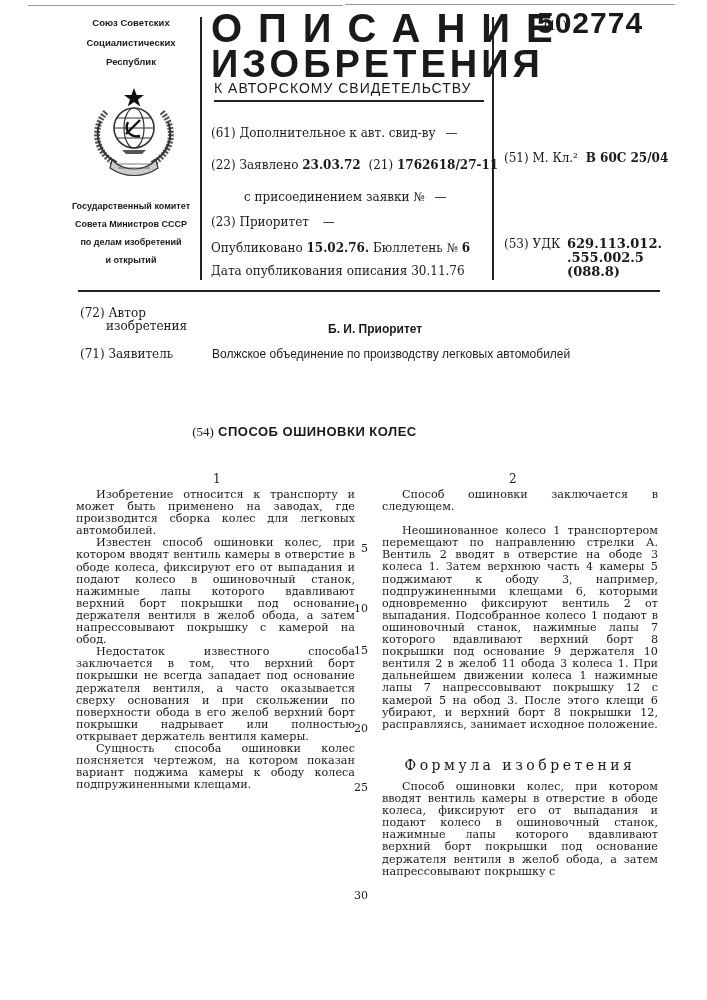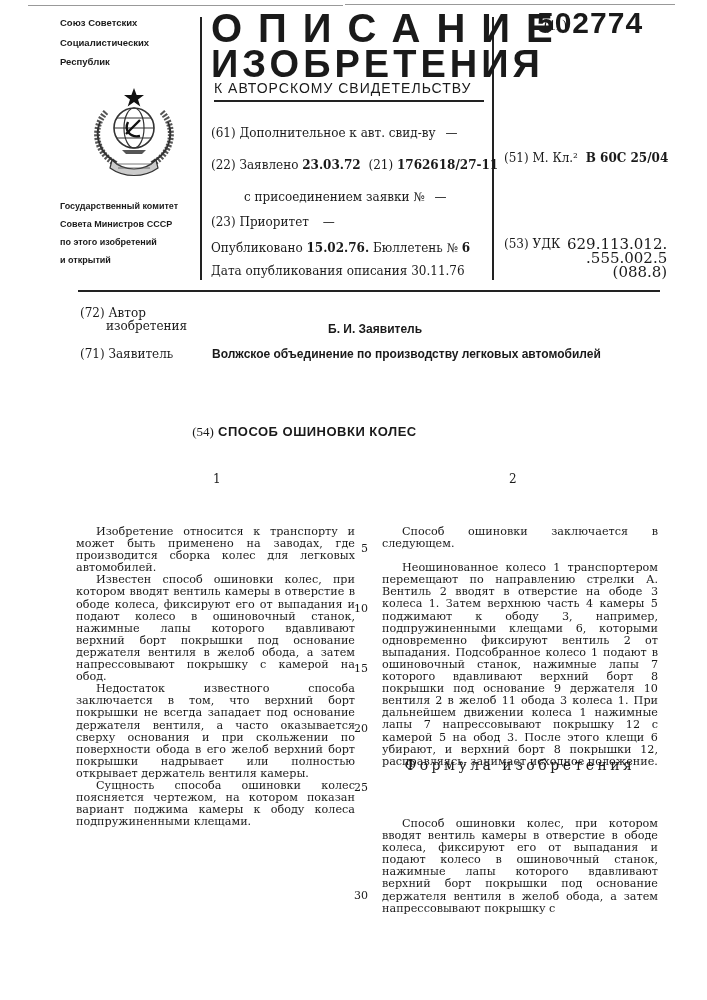--- a/index.html
+++ b/index.html
@@ -13,44 +13,44 @@
   .serif { font-family: "Liberation Serif", "DejaVu Serif", serif; padding-left: 40px; }
 
   
   .rule-top { left: 28px; top: 5px; width: 315px; height: 1px; background: #999; }
   .rule-top2 { left: 345px; top: 4px; width: 330px; height: 1px; background: #999; }
   .vline-left { left: 200px; top: 17px; width: 2px; height: 263px; background: #222; }
   .vline-right { left: 492px; top: 17px; width: 2px; height: 263px; background: #222; }
   .rule-header { left: 78px; top: 290px; width: 582px; height: 2px; background: #222; }
 
   
-  .org { left: 60px; width: 142px; text-align: left; font-size: 9.5px; font-weight: bold; line-height: 19.5px; }
+  .org { left: 60px; width: 142px; text-align: center; font-size: 9.5px; font-weight: bold; line-height: 19.5px; }
   .org-top { top: 13px; }
   .org-bottom { top: 197px; font-size: 9px; line-height: 18px; }
   .emblem { left: 86px; top: 82px; width: 96px; height: 96px; }
 
   
   .title1 { left: 211px; top: 8px; font-size: 40px; font-weight: bold; letter-spacing: 16px; line-height: 40px; }
   .title2 { left: 211px; top: 44px; font-size: 38px; font-weight: bold; letter-spacing: 4px; line-height: 40px; }
   .subtitle { left: 214px; top: 80px; width: 270px; font-size: 14px; font-weight: normal; letter-spacing: 1px; border-bottom: 2px solid #222; padding-bottom: 4px; }
 
   .field { font-size: 12px; line-height: 16px; white-space: nowrap; }
   .field b { font-weight: bold; }
 
   .patent-no-label { left: 504px; top: 18px; font-size: 14px; }
   .patent-no { left: 537px; top: 6px; font-size: 30px; font-weight: bold; letter-spacing: 1px; }
 
-  .udk-lines { line-height: 14px; font-weight: normal; font-size: 15px; text-align: right; }
+  .udk-lines { line-height: 14px; font-weight: bold; font-size: 13px; }
 
   
   .doc-title { left: 0; width: 569px; top: 424px; text-align: center; font-size: 13px; }
   .doc-title b { font-weight: bold; letter-spacing: 0.5px; }
 
   .colnum { font-size: 12px; }
-  .col { font-size: 11.2px; line-height: 12.1px; text-align: justify; margin-top: 37px; }
+  .col { font-size: 11.2px; line-height: 12.1px; text-align: justify; }
   .col p { margin: 0; text-indent: 20px; }
   .col p.gap { margin-top: 12px; }
   .linenum { font-size: 11px; width: 20px; text-align: right; }
   .formula-title { font-size: 14px; letter-spacing: 3.5px; text-align: center; }
 </style>
 </head>
 <body>
 
 <div class="abs rule-top"></div>
 <div class="abs rule-top2"></div>
@@ -85,21 +85,21 @@
   </g>
 
   <polygon points="48,6 50.6,13 58,13 52,17.5 54.3,24.5 48,20 41.7,24.5 44,17.5 38,13 45.4,13" fill="#111"></polygon>
 
   <path d="M36 68 H60 L56 72 H40 Z" fill="#555"></path>
 </svg>
 
 <div class="abs org org-bottom sans">
   <div>Государственный комитет</div>
   <div>Совета Министров СССР</div>
-  <div>по этого изобретений</div>
+  <div>по делам изобретений</div>
   <div>и открытий</div>
 </div>
 
 <div class="abs title1 sans">ОПИСАНИЕ</div>
 <div class="abs title2 sans">ИЗОБРЕТЕНИЯ</div>
 <div class="abs subtitle sans">К АВТОРСКОМУ СВИДЕТЕЛЬСТВУ</div>
 
 <div class="abs patent-no-label serif">(11)</div>
 <div class="abs patent-no sans">502774</div>
 
@@ -148,46 +148,46 @@
   <div>629.113.012.</div>
   <div>.555.002.5</div>
   <div>(088.8)</div>
 </div>
 
 <div class="abs field" style="left:80px; top:305px;">
   <span>(72)</span>
   <span>Автор</span>
 </div>
 <div class="abs field" style="left:106px; top:318px;">изобретения</div>
-<div class="abs field sans" style="left:328px; top:321px; font-weight:bold;">Б. И. Заявитель</div>
+<div class="abs field sans" style="left:328px; top:321px; font-weight:bold;">Б. И. Приоритет</div>
 
 <div class="abs field" style="left:80px; top:346px;">
   <span>(71)</span>
   <span>Заявитель</span>
 </div>
-<div class="abs field sans" style="left:212px; top:346px; font-weight:bold;">Волжское объединение по производству легковых автомобилей</div>
+<div class="abs field sans" style="left:212px; top:346px; font-weight:normal;">Волжское объединение по производству легковых автомобилей</div>
 
 <div class="abs doc-title">
   <span class="serif">(54)</span>
   <b class="sans">СПОСОБ ОШИНОВКИ КОЛЕС</b>
 </div>
 
 <div class="abs colnum" style="left:213px; top:472px;">1</div>
 <div class="abs colnum" style="left:509px; top:472px;">2</div>
 
 <div class="abs col" style="left:76px; top:489px; width:279px;">
   <p>Изобретение относится к транспорту и может быть применено на заводах, где производится сборка колес для легковых автомобилей.</p>
   <p>Известен способ ошиновки колес, при котором вводят вентиль камеры в отверстие в ободе колеса, фиксируют его от выпадания и подают колесо в ошиновочный станок, нажимные лапы которого вдавливают верхний борт покрышки под основание держателя вентиля в желоб обода, а затем напрессовывают покрышку с камерой на обод.</p>
   <p>Недостаток известного способа заключается в том, что верхний борт покрышки не всегда западает под основание держателя вентиля, а часто оказывается сверху основания и при скольжении по поверхности обода в его желоб верхний борт покрышки надрывает или полностью открывает держатель вентиля камеры.</p>
   <p>Сущность способа ошиновки колес поясняется чертежом, на котором показан вариант поджима камеры к ободу колеса подпружиненными клещами.</p>
 </div>
 
 <div class="abs linenum" style="left:348px; top:542px;">5</div>
 <div class="abs linenum" style="left:348px; top:602px;">10</div>
-<div class="abs linenum" style="left:348px; top:662px;">15</div>
+<div class="abs linenum" style="left:348px; top:644px;">15</div>
 <div class="abs linenum" style="left:348px; top:722px;">20</div>
 <div class="abs linenum" style="left:348px; top:781px;">25</div>
 <div class="abs linenum" style="left:348px; top:889px;">30</div>
 
 <div class="abs col" style="left:382px; top:489px; width:276px;">
   <p>Способ ошиновки заключается в следующем.</p>
   <p class="gap">Неошинованное колесо 1 транспортером перемещают по направлению стрелки А. Вентиль 2 вводят в отверстие на ободе 3 колеса 1. Затем верхнюю часть 4 камеры 5 поджимают к ободу 3, например, подпружиненными клещами 6, которыми одновременно фиксируют вентиль 2 от выпадания. Подсобранное колесо 1 подают в ошиновочный станок, нажимные лапы 7 которого вдавливают верхний борт 8 покрышки под основание 9 держателя 10 вентиля 2 в желоб 11 обода 3 колеса 1. При дальнейшем движении колеса 1 нажимные лапы 7 напрессовывают покрышку 12 с камерой 5 на обод 3. После этого клещи 6 убирают, и верхний борт 8 покрышки 12, расправляясь, занимает исходное положение.</p>
 </div>
 
 <div class="abs formula-title" style="left:382px; top:757px; width:276px;">Формула изобретения</div>

